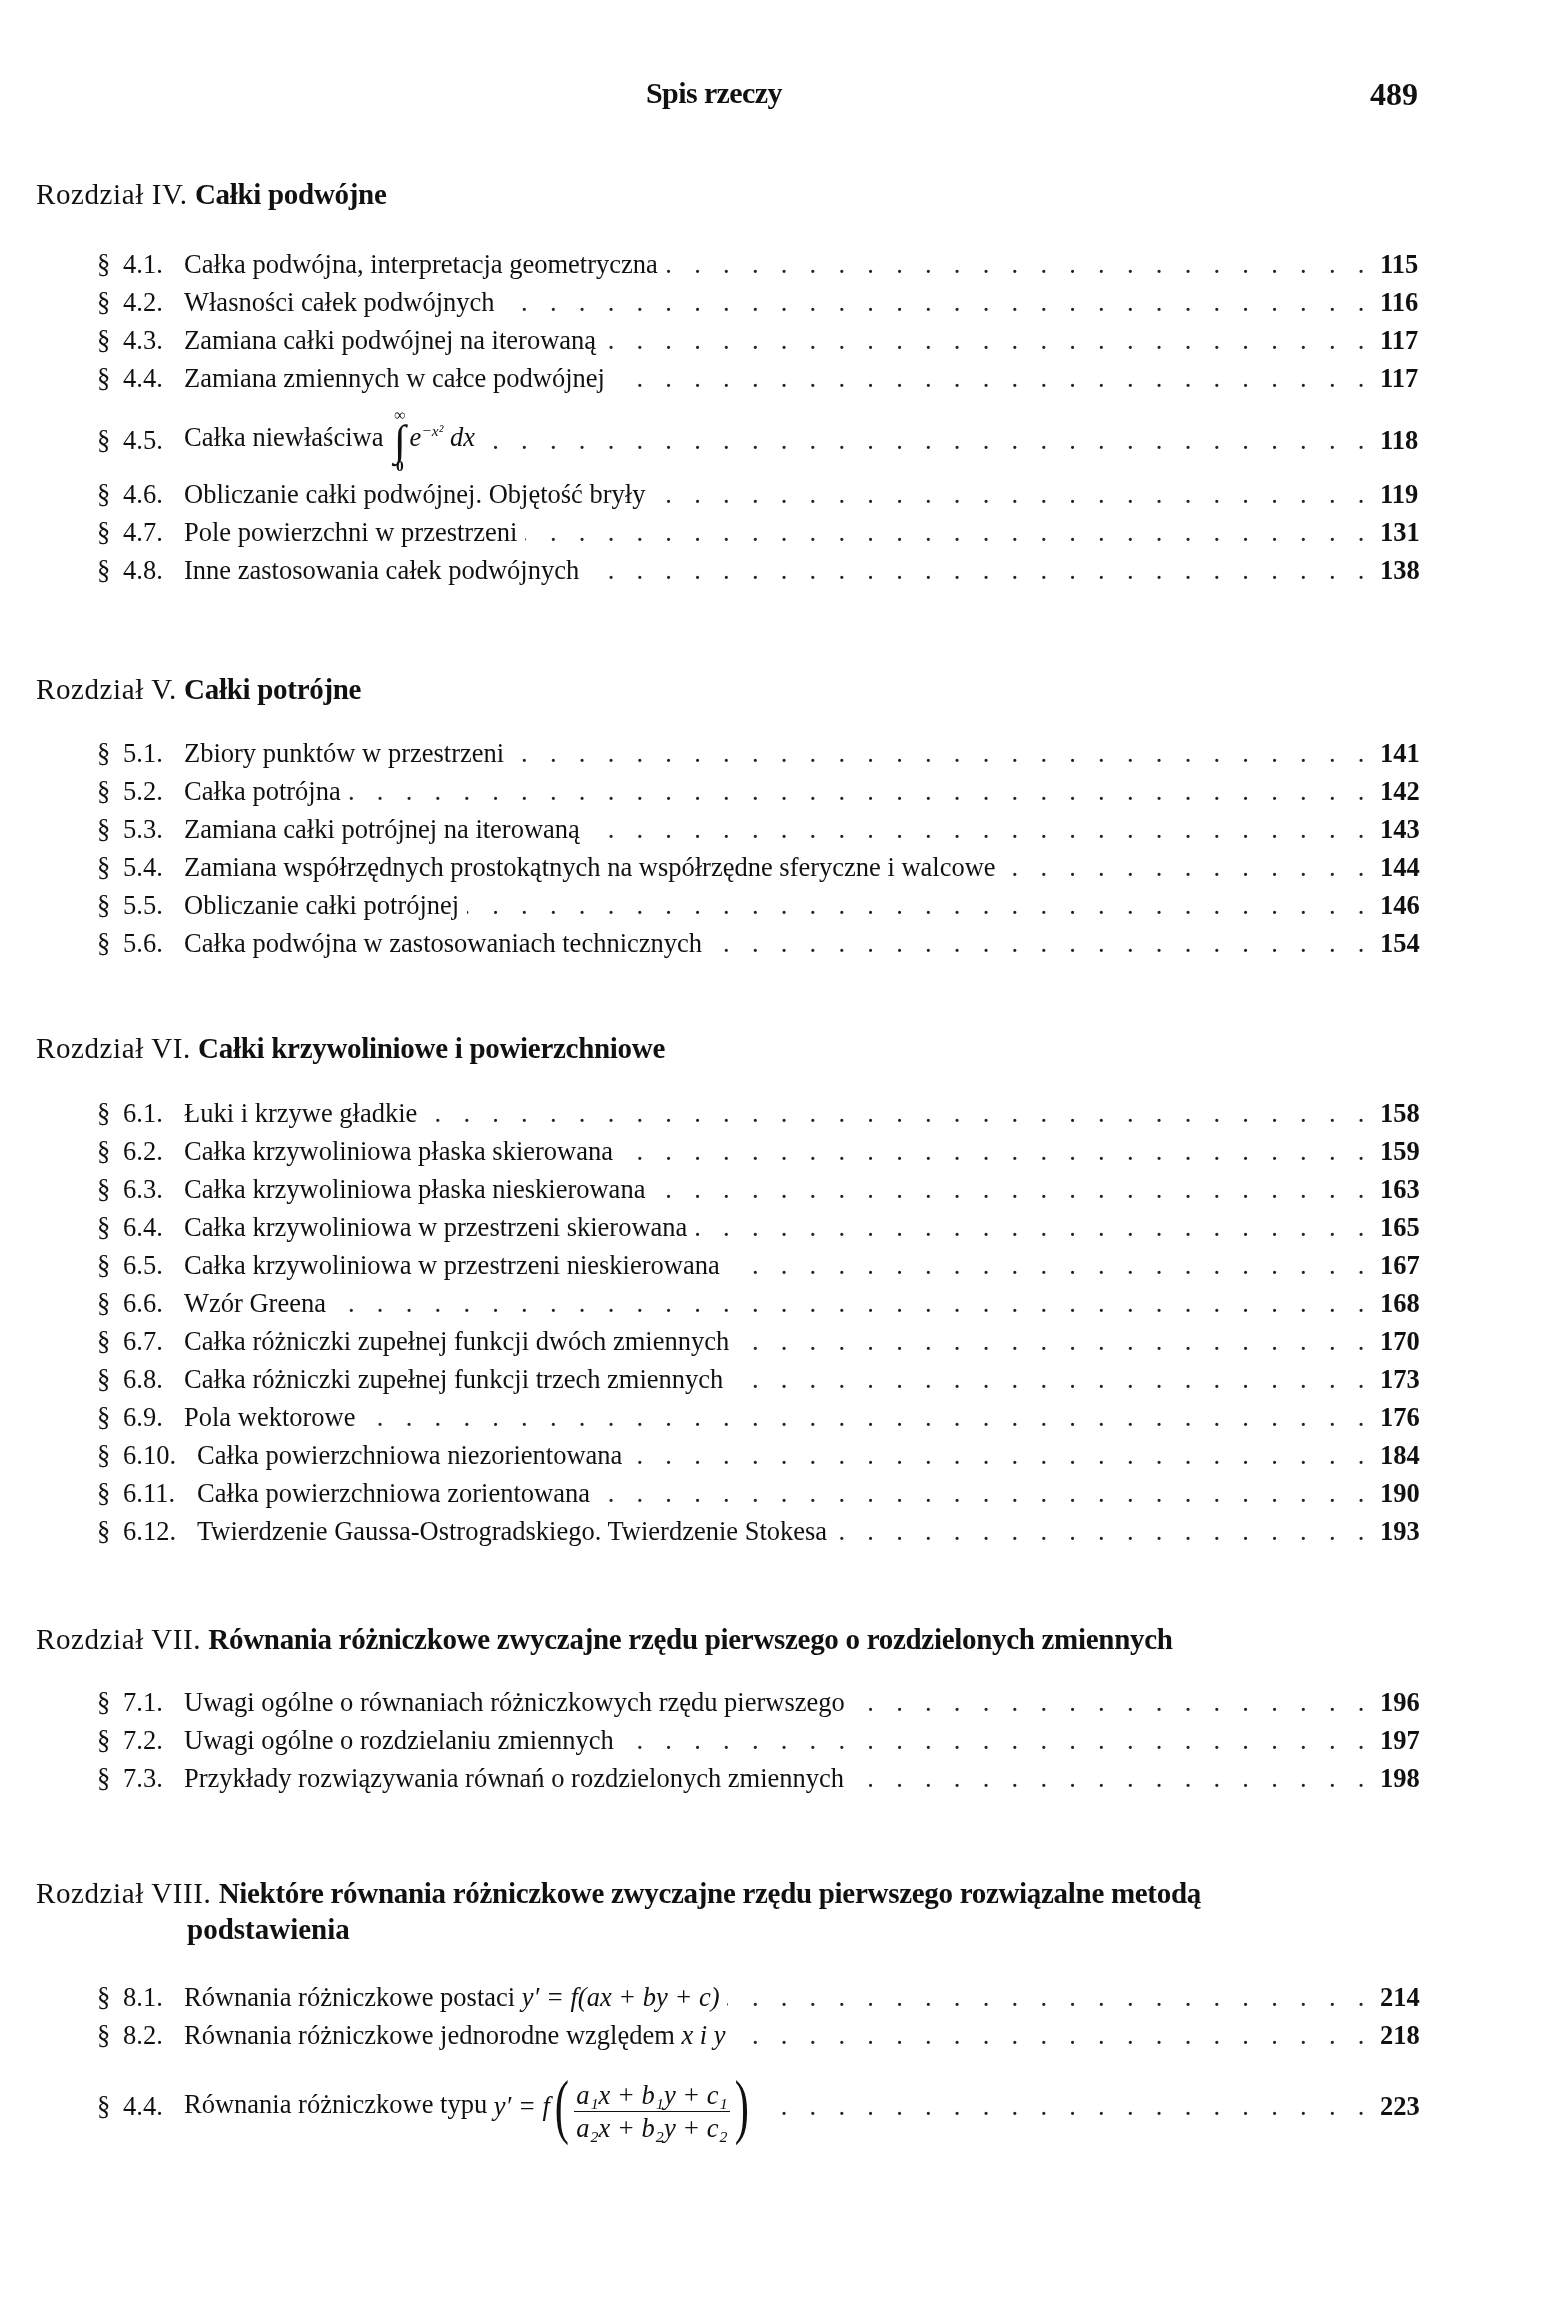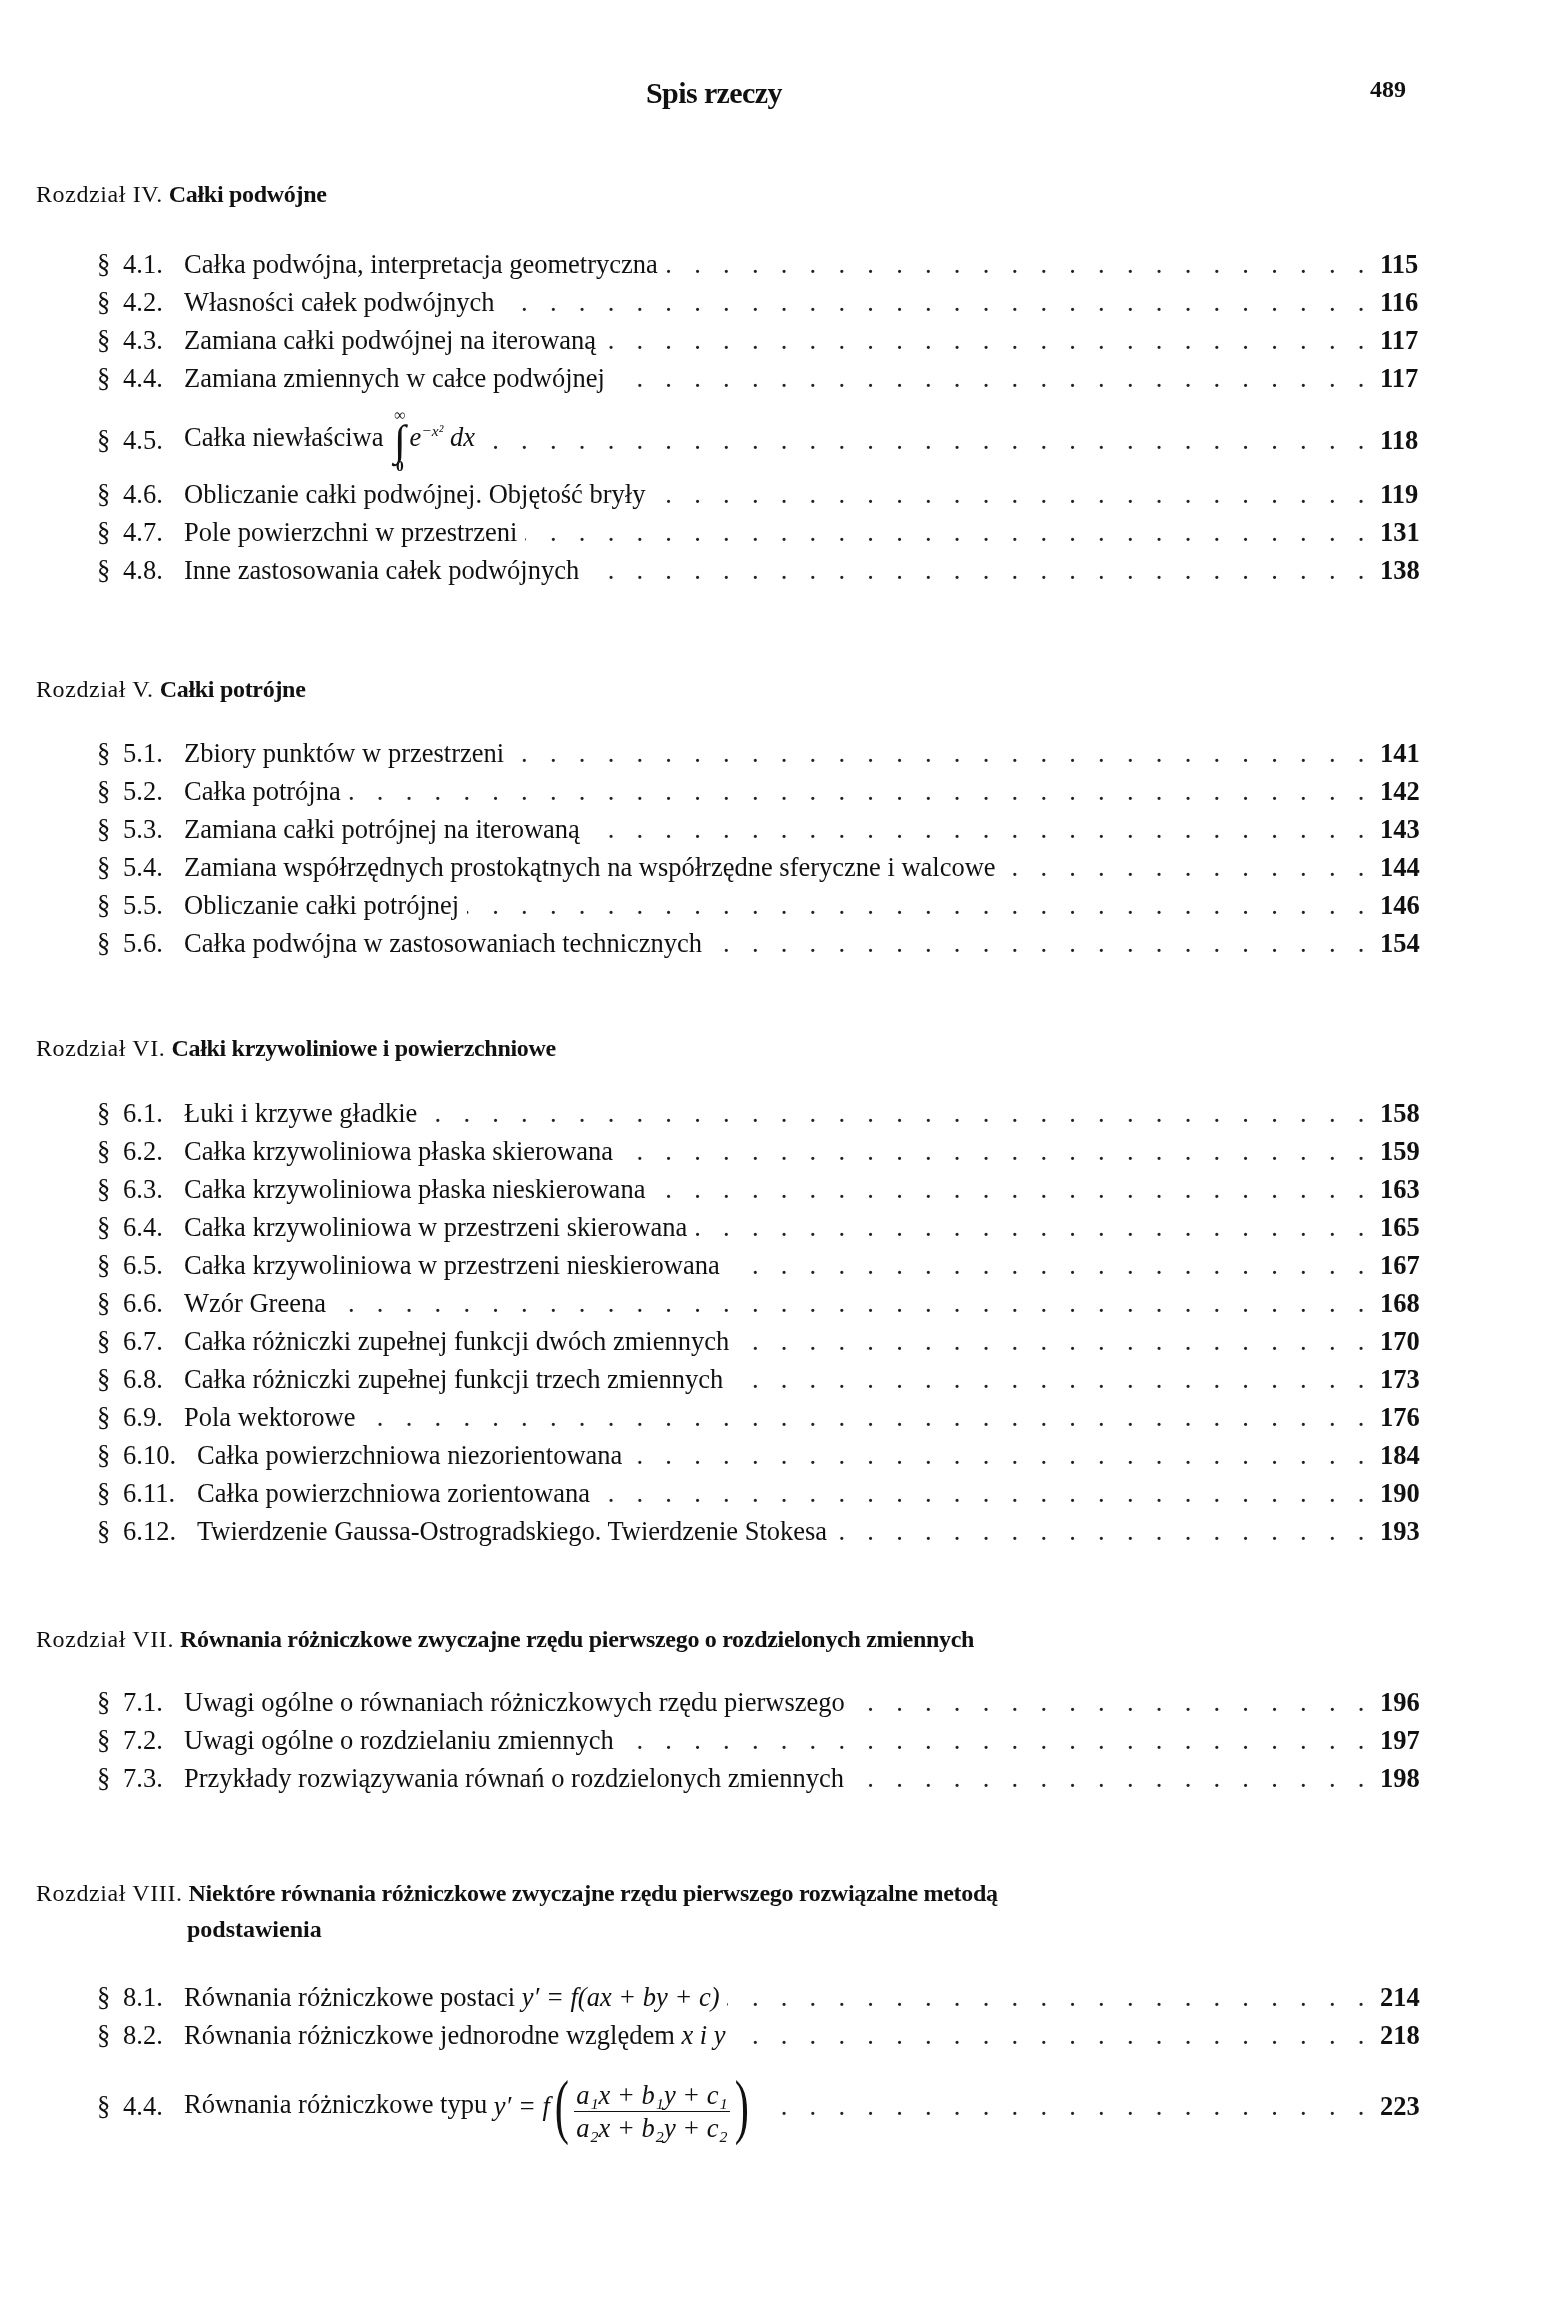--- a/index.html
+++ b/index.html
@@ -11,26 +11,26 @@
     .page { position: absolute; left: 0; top: 0; width: 1266px; height: 2319px; }
 
     .running-head { position: absolute; top: 76px; left: 0; width: 1561px; height: 45px; }
     .running-title {
       position: absolute; left: 646px; top: 0;
       font-family: "Liberation Serif", serif; font-weight: bold; font-size: 30px;
       letter-spacing: -0.6px;
     }
     .page-number {
       position: absolute; left: 1370px; top: 0;
-      font-family: "Liberation Serif", serif; font-weight: bold; font-size: 24px;
+      font-family: "Liberation Serif", serif; font-weight: bold; font-size: 32px;
     }
 
     .chapter { position: absolute; left: 36px; width: 1396px; }
     .chapter-heading {
-      font-family: "Liberation Serif", serif; font-size: 24px; line-height: 36px;
+      font-family: "Liberation Serif", serif; font-size: 29px; line-height: 36px;
       margin: 0;
     }
     .chapter-heading .ch-num { font-weight: normal; letter-spacing: 0.6px; }
     .chapter-heading .ch-title { font-weight: bold; letter-spacing: -0.3px; }
     .chapter-heading .ch-cont { display: block; padding-left: 151px; font-weight: bold; }
 
     .entries { margin-top: 28.4px; padding-left: 61px; }
     .entry {
       display: flex; align-items: baseline; height: 38px;
       font-family: "Liberation Serif", serif; font-size: 26.5px;

